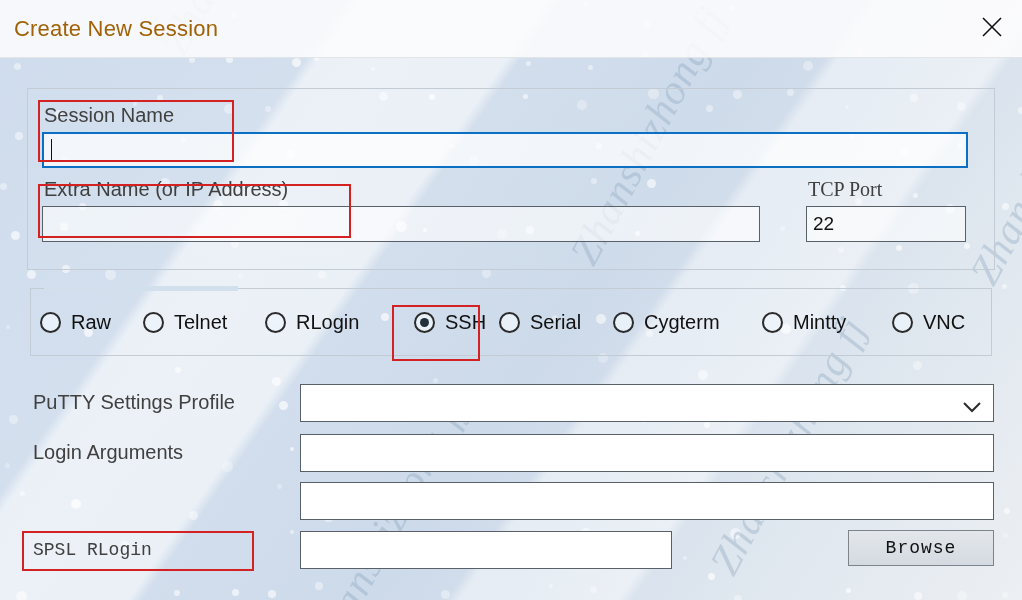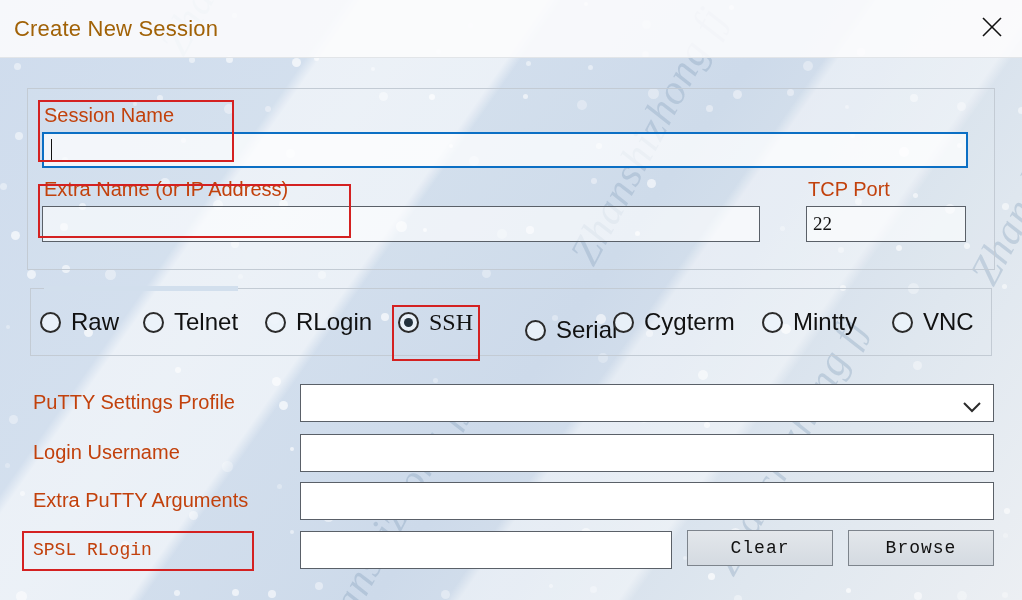--- a/index.html
+++ b/index.html
@@ -124,21 +124,21 @@
     width: 968px;
     height: 182px;
     border: 1px solid #c3cbd4;
     box-sizing: border-box;
     background: rgba(255,255,255,0.04);
   }
 
   .lbl {
     position: absolute;
     font-size: 20px;
-    color: #c2410c;
+    color: #404040;
     white-space: nowrap;
     font-family: "Liberation Sans", sans-serif;
   }
   .lbl-mono {
     font-family: "Liberation Mono", monospace;
     font-size: 18px;
   }
 
   
   .tinput {
@@ -217,21 +217,21 @@
   .radio-dot.on::after {
     content: "";
     position: absolute;
     left: 4px; top: 4px;
     width: 9px; height: 9px;
     border-radius: 50%;
     background: #23313c;
   }
   .radio-label {
     margin-left: 10px;
-    font-size: 24px;
+    font-size: 20px;
     color: #111;
     white-space: nowrap;
   }
 
   
   .combo {
     position: absolute;
     box-sizing: border-box;
     border: 1px solid #5a6068;
     background: #ffffff;
@@ -454,45 +454,45 @@
     <div class="top-panel"></div>
 
     <div class="lbl" style="left:44px; top:46px;">Session Name</div>
     <div class="tinput focused" style="left:42px; top:74px; width:926px; height:36px;">
       <span class="caret"></span>
     </div>
 
     <div class="lbl" style="left:44px; top:120px;">Extra Name (or IP Address)</div>
     <div class="tinput" style="left:42px; top:148px; width:718px; height:36px;"></div>
 
-    <div class="lbl" style="left:808px; top:120px;">TCP Port</div>
-    <div class="tinput" style="left:806px; top:148px; width:160px; height:36px; display:flex; align-items:center;font-family:Liberation Serif, serif;">
+    <div class="lbl" style="left:808px; top:120px;font-family:Liberation Serif, serif;">TCP Port</div>
+    <div class="tinput" style="left:806px; top:148px; width:160px; height:36px; display:flex; align-items:center;">
       <span style="font-size:19px;">22</span>
     </div>
 
     <div class="conn-group"></div>
     <div class="legend-mask"></div>
 
     <div class="radio-item" style="left:40px;">
       <span class="radio-dot"></span>
       <span class="radio-label">Raw</span>
     </div>
     <div class="radio-item" style="left:143px;">
       <span class="radio-dot"></span>
       <span class="radio-label">Telnet</span>
     </div>
     <div class="radio-item" style="left:265px;">
       <span class="radio-dot"></span>
       <span class="radio-label">RLogin</span>
     </div>
-    <div class="radio-item" style="left:398px;font-family:Liberation Serif, serif;">
+    <div class="radio-item" style="left:414px;">
       <span class="radio-dot on"></span>
       <span class="radio-label">SSH</span>
     </div>
-    <div class="radio-item" style="left:525px;margin-top:8px;">
+    <div class="radio-item" style="left:499px;">
       <span class="radio-dot"></span>
       <span class="radio-label">Serial</span>
     </div>
     <div class="radio-item" style="left:762px;">
       <span class="radio-dot"></span>
       <span class="radio-label">Mintty</span>
     </div>
     <div class="radio-item" style="left:613px;">
       <span class="radio-dot"></span>
       <span class="radio-label">Cygterm</span>
@@ -504,29 +504,27 @@
 
     <div class="lbl" style="left:33px; top:333px;">PuTTY Settings Profile</div>
     <div class="combo" style="left:300px; top:326px; width:694px; height:38px;">
       <span class="chev">
         <svg width="18" height="11" viewBox="0 0 18 11" aria-hidden="true">
           <polyline points="1,1 9,9 17,1" fill="none" stroke="#2b2b2b" stroke-width="2"></polyline>
         </svg>
       </span>
     </div>
 
-    <div class="lbl" style="left:33px; top:383px;">Login Username</div>
+    <div class="lbl" style="left:33px; top:383px;">Login Arguments</div>
     <div class="tinput white" style="left:300px; top:376px; width:694px; height:38px;"></div>
 
-    <div class="lbl" style="left:33px; top:431px;">Extra PuTTY Arguments</div>
     <div class="tinput white" style="left:300px; top:424px; width:694px; height:38px;"></div>
 
     <div class="lbl lbl-mono" style="left:33px; top:482px;">SPSL RLogin</div>
     <div class="tinput white" style="left:300px; top:473px; width:372px; height:38px;"></div>
-    <div class="btn" style="left:687px; top:472px; width:146px; height:36px;">Clear</div>
     <div class="btn" style="left:848px; top:472px; width:146px; height:36px;">Browse</div>
 
   </div>
 
   <div class="annot" style="left:38px; top:100px; width:196px; height:62px;"></div>
   <div class="annot" style="left:38px; top:184px; width:313px; height:54px;"></div>
   <div class="annot" style="left:392px; top:305px; width:88px; height:56px;"></div>
   <div class="annot" style="left:22px; top:531px; width:232px; height:40px;"></div>
 
 </div>

